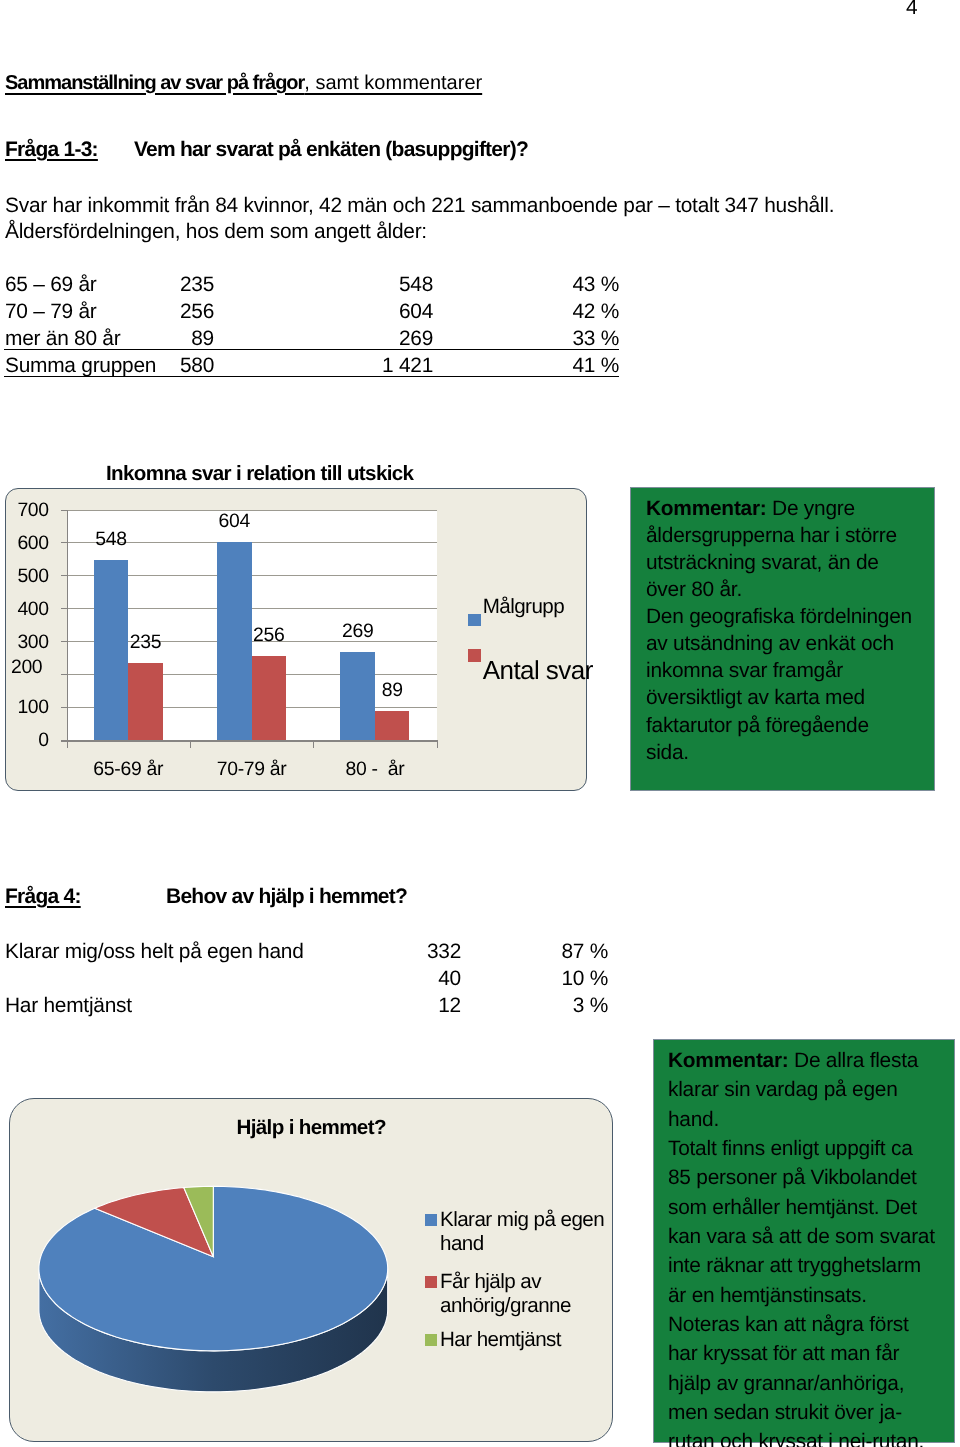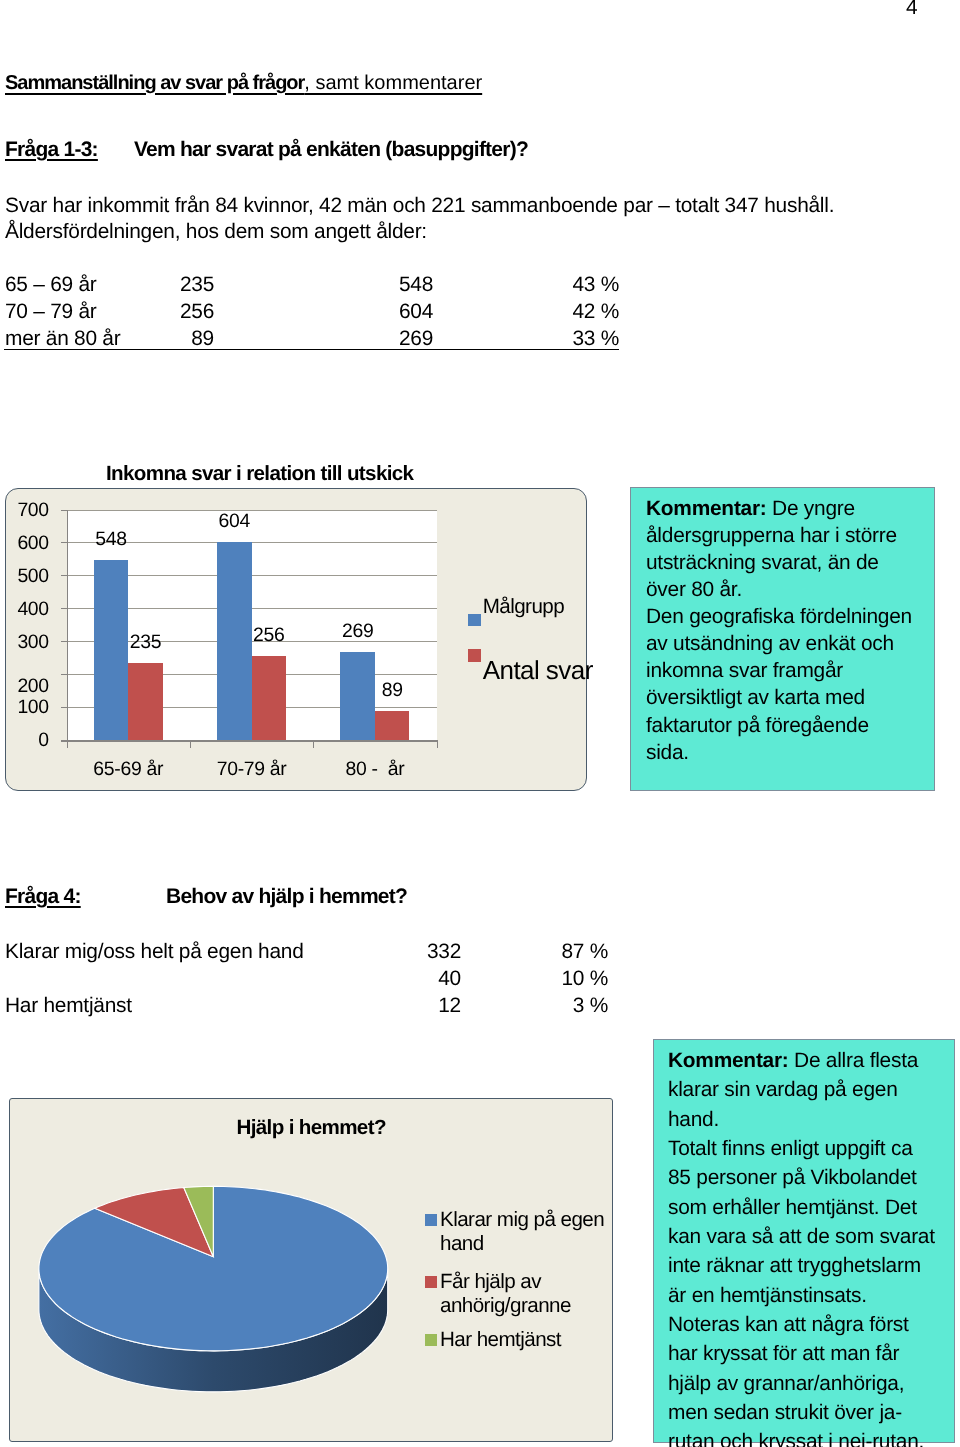--- a/index.html
+++ b/index.html
@@ -33,21 +33,21 @@
   #tbl1 .hdr .c1{left:143px;width:auto;text-align:left;}
   #tbl1 .hdr .c2{left:308px;width:auto;text-align:left;}
   #tbl1 .hdr .c3{left:529px;width:auto;text-align:left;}
   #tbl1 .hdr span{text-decoration:underline;text-decoration-thickness:1.5px;text-underline-offset:3px;}
   #tbl1 .hdr .c0 span{padding-right:9px;}
   .ruled{position:relative;}
   .ruled::after{content:"";position:absolute;left:4px;bottom:4px;width:615px;height:1.5px;background:#000;}
 
   
   .chartbox{background:#EEECE1;border:1.5px solid #4A5B6B;box-sizing:border-box;}
-  .cmtbox{background:#5eead4;border:1.4px solid #7F8D9B;box-sizing:border-box;}
+  .cmtbox{background:#15803d;border:1.4px solid #7F8D9B;box-sizing:border-box;}
   .cmttext{font-size:20.9px;line-height:27.07px;letter-spacing:-0.25px;white-space:normal;}
   .cmttext b{font-weight:bold;}
   .chtitle{font-weight:bold;letter-spacing:-0.65px;}
   .legtext{letter-spacing:-0.55px;}
   .swatch{position:absolute;width:11px;height:11px;}
 
   
   #barbox{left:5px;top:488px;width:582px;height:303px;border-radius:13px;}
   #bartitle{left:106px;top:462px;font-size:20.6px;}
   .ytick{position:absolute;font-size:19.4px;text-align:right;width:44px;letter-spacing:-0.4px;}
@@ -62,21 +62,21 @@
   #cmt2 .cmttext{position:absolute;left:14px;top:6px;width:270px;line-height:29.33px;}
 
   
   #tbl2{position:absolute;left:0px;top:940px;width:680px;font-size:20.9px;letter-spacing:-0.25px;}
   #tbl2 .r{position:relative;height:27.1px;}
   #tbl2 .c0{position:absolute;left:5px;top:0;}
   #tbl2 .c1{position:absolute;left:350px;top:0;width:111px;text-align:right;}
   #tbl2 .c2{position:absolute;left:500px;top:0;width:108px;text-align:right;}
 
   
-  #piebox{left:9px;top:1098px;width:604px;height:344px;border-radius:3px;}
+  #piebox{left:9px;top:1098px;width:604px;height:344px;border-radius:25px;}
   #pietitle{font-size:20.6px;left:226.5px;top:17px;}
 </style>
 </head>
 <body>
 
 <div class="abs" id="pageno">4</div>
 
 <div class="abs" id="doctitle"><span class="tb">Sammanställning av svar på frågor</span><span>, samt kommentarer</span></div>
 
 <div class="abs qlabel" style="left:5px;top:138px;">Fråga 1-3:</div>
@@ -96,36 +96,42 @@
     <div class="c0">70 – 79 år</div>
     <div class="c1">256</div>
     <div class="c2">604</div>
     <div class="c3">42 %</div>
   </div>
   <div class="r ruled">
     <div class="c0">mer än 80 år</div>
     <div class="c1">89</div>
     <div class="c2">269</div>
     <div class="c3">33 %</div>
+  </div>
+  <div class="r ruled">
+    <div class="c0">Summa gruppen</div>
+    <div class="c1">580</div>
+    <div class="c2">1 421</div>
+    <div class="c3">41 %</div>
   </div>
 </div>
 
 <div class="abs chtitle" id="bartitle">Inkomna svar i relation till utskick</div>
 <div class="abs chartbox" id="barbox">
   <div id="barplot">
       <div style="position:absolute;left:60.6px;top:21.1px;width:370px;height:230px;background:#FFFFFF;"></div>
       <div style="position:absolute;left:60.6px;top:250.6px;width:370px;height:1px;background:#9C9A91;"></div>
       <div style="position:absolute;left:54.6px;top:250.6px;width:6px;height:1px;background:#868482;"></div>
       <div class="ytick" style="left:-1.3999999999999986px;top:240.1px;">0</div>
       <div style="position:absolute;left:60.6px;top:217.74285714285713px;width:370px;height:1px;background:#9C9A91;"></div>
       <div style="position:absolute;left:54.6px;top:217.74285714285713px;width:6px;height:1px;background:#868482;"></div>
       <div class="ytick" style="left:-1.3999999999999986px;top:207.24285714285713px;">100</div>
       <div style="position:absolute;left:60.6px;top:184.8857142857143px;width:370px;height:1px;background:#9C9A91;"></div>
       <div style="position:absolute;left:54.6px;top:184.8857142857143px;width:6px;height:1px;background:#868482;"></div>
-      <div class="ytick" style="left:-1.3999999999999986px;top:186px;">200</div>
+      <div class="ytick" style="left:-1.3999999999999986px;top:167px;text-align:center;">200</div>
       <div style="position:absolute;left:60.6px;top:152.0285714285714px;width:370px;height:1px;background:#9C9A91;"></div>
       <div style="position:absolute;left:54.6px;top:152.0285714285714px;width:6px;height:1px;background:#868482;"></div>
       <div class="ytick" style="left:-1.3999999999999986px;top:141.5285714285714px;">300</div>
       <div style="position:absolute;left:60.6px;top:119.17142857142858px;width:370px;height:1px;background:#9C9A91;"></div>
       <div style="position:absolute;left:54.6px;top:119.17142857142858px;width:6px;height:1px;background:#868482;"></div>
       <div class="ytick" style="left:-1.3999999999999986px;top:108.67142857142858px;">400</div>
       <div style="position:absolute;left:60.6px;top:86.31428571428572px;width:370px;height:1px;background:#9C9A91;"></div>
       <div style="position:absolute;left:54.6px;top:86.31428571428572px;width:6px;height:1px;background:#868482;"></div>
       <div class="ytick" style="left:-1.3999999999999986px;top:75.81428571428572px;">500</div>
       <div style="position:absolute;left:60.6px;top:53.457142857142856px;width:370px;height:1px;background:#9C9A91;"></div>

